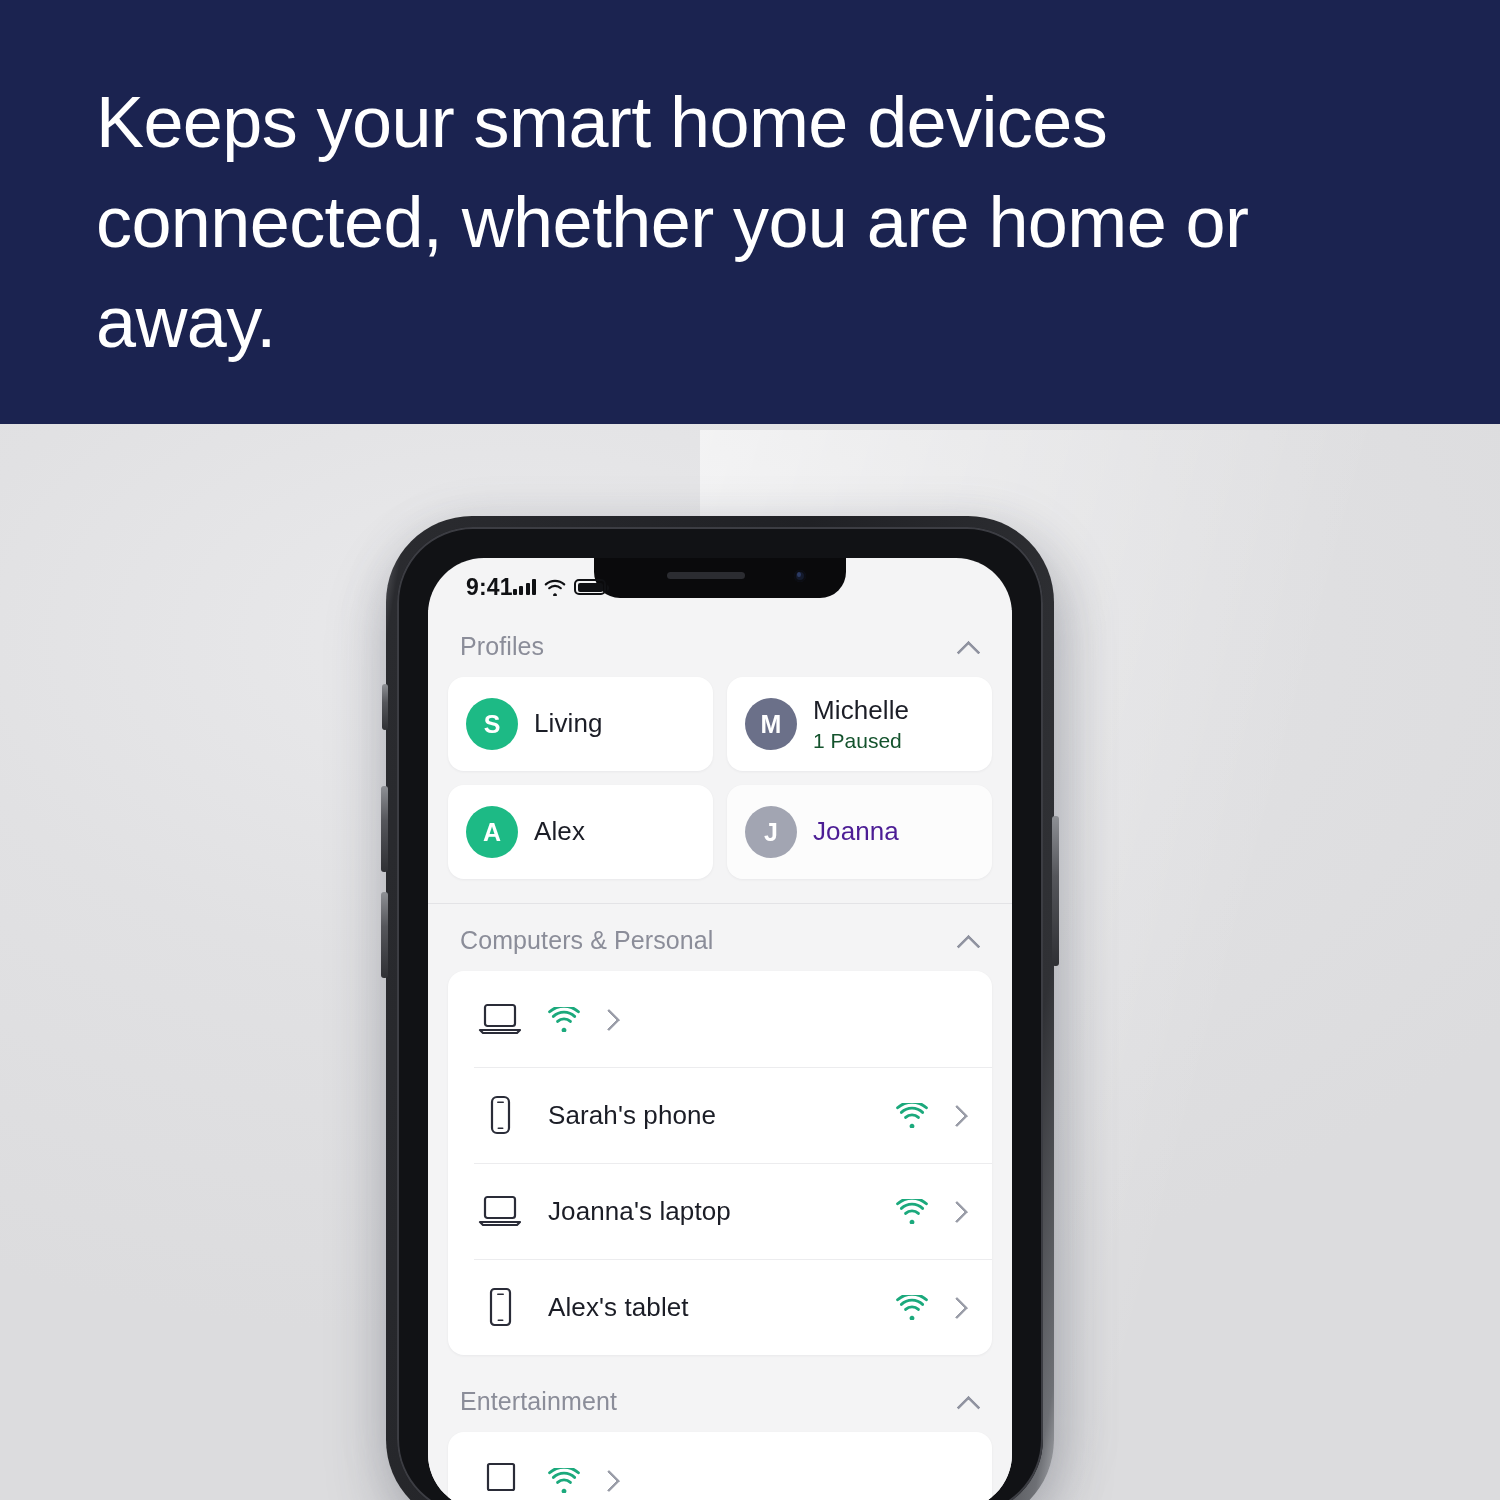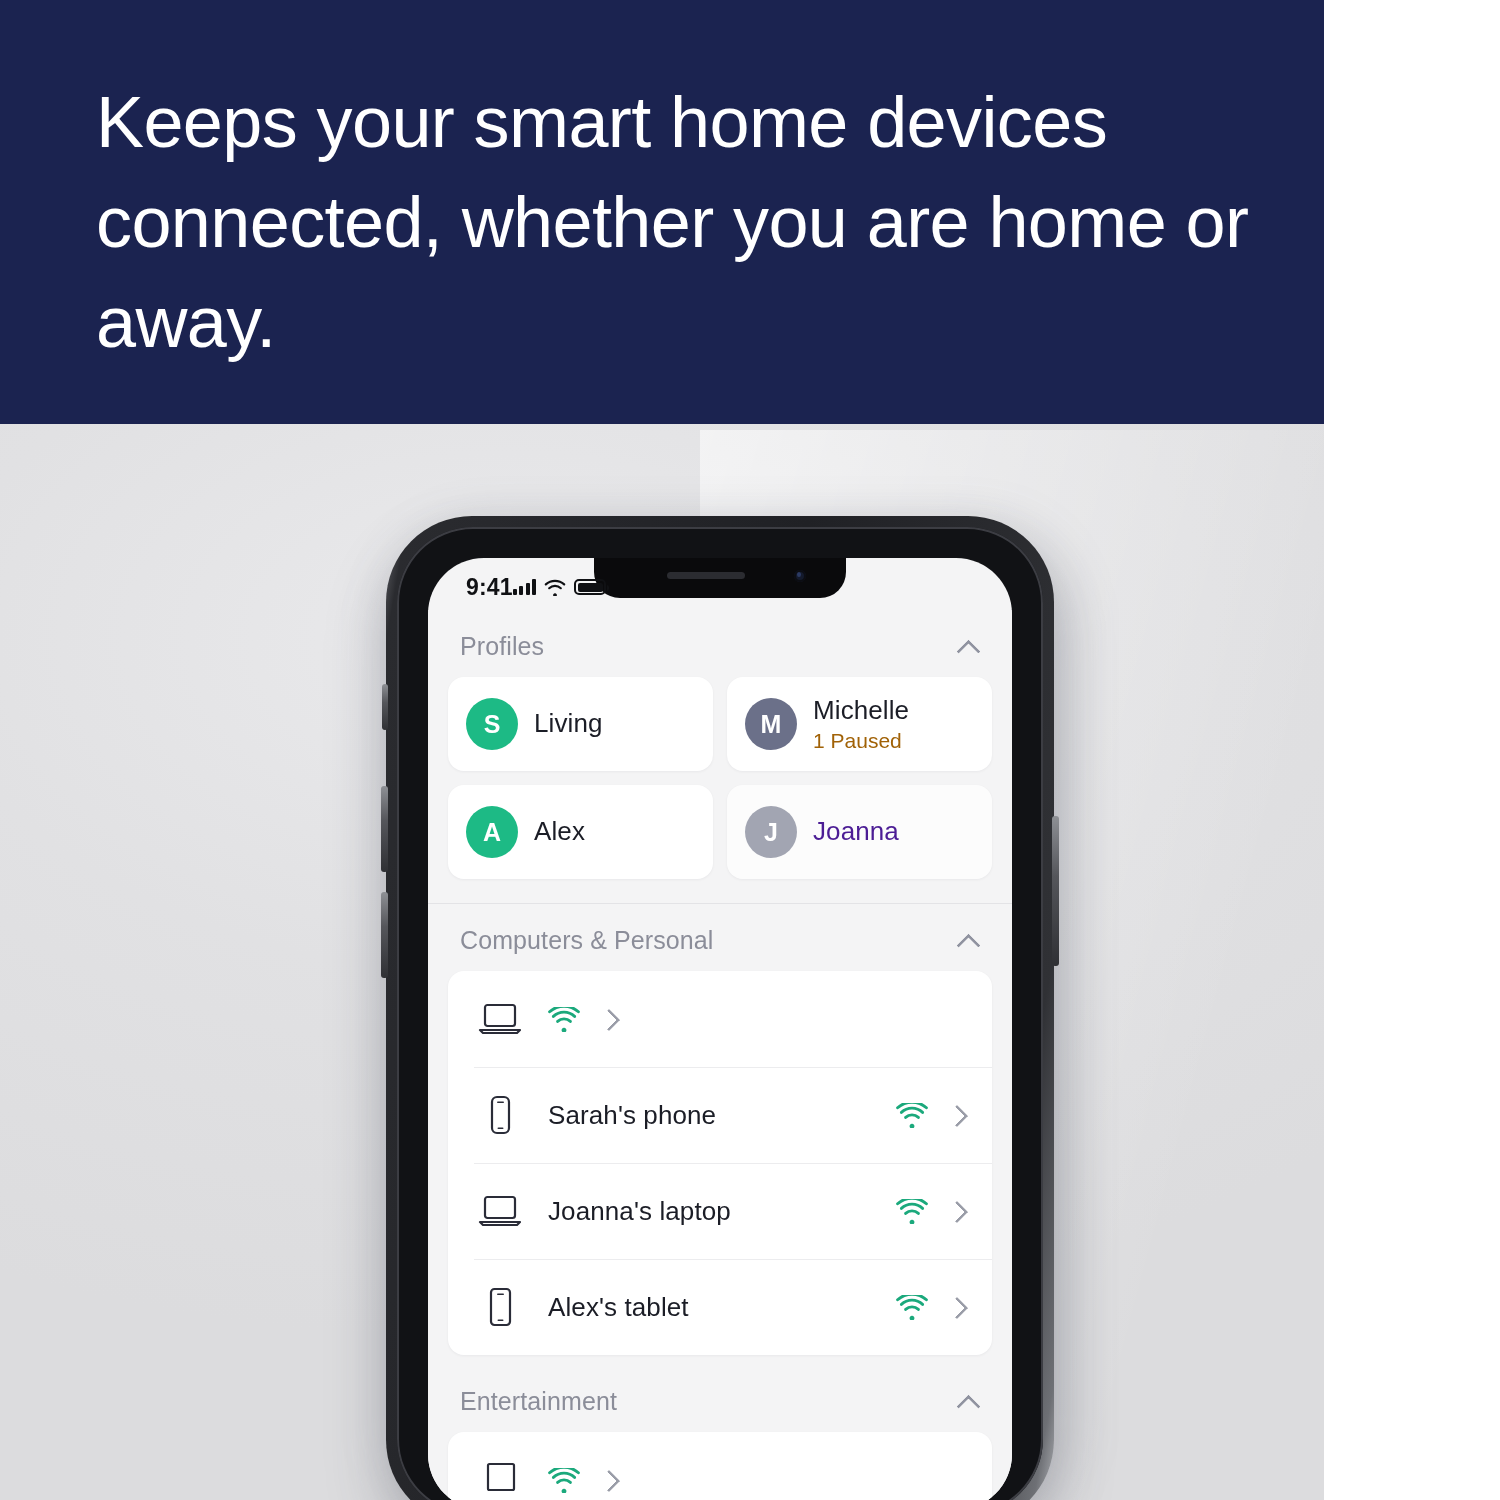--- a/index.html
+++ b/index.html
@@ -6,21 +6,21 @@
     margin: 0;
     padding: 0;
     width: 1500px;
     height: 1500px;
     overflow: hidden;
     font-family: "Liberation Sans", sans-serif;
   }
 
   #stage {
     position: relative;
-    width: 1324px;
+    width: 1500px;
     height: 1500px;
     background: #e2e2e4;
     overflow: hidden;
   }
 
   
   .banner {
     position: absolute;
     left: 0; top: 0;
     width: 1500px;
@@ -195,21 +195,21 @@
     position: absolute;
     left: 0; top: 52px;
     width: 100%;
     height: calc(100% - 52px);
     overflow: hidden;
     background: #f4f4f5;
   }
 
   .section-header {
     display: flex;
-    align-items: center;
+    align-items: flex-end;
     justify-content: space-between;
     padding: 22px 30px 16px 32px;
   }
   .section-title {
     font-size: 25px;
     color: #8b8d99;
     font-weight: 400;
     letter-spacing: 0.1px;
   }
   .chev-up {
@@ -261,21 +261,21 @@
   .profile-name {
     font-size: 26px;
     color: #1b1d26;
     font-weight: 400;
     letter-spacing: 0.1px;
     line-height: 1.15;
   }
   .profile-name.muted { color: #4c1d95; }
   .profile-sub {
     font-size: 21px;
-    color: #a16207;
+    color: #14532d;
     margin-top: 3px;
     line-height: 1.1;
   }
 
   .section-divider {
     height: 1px;
     background: #e3e3e6;
     margin: 24px 0 0 0;
   }
 

